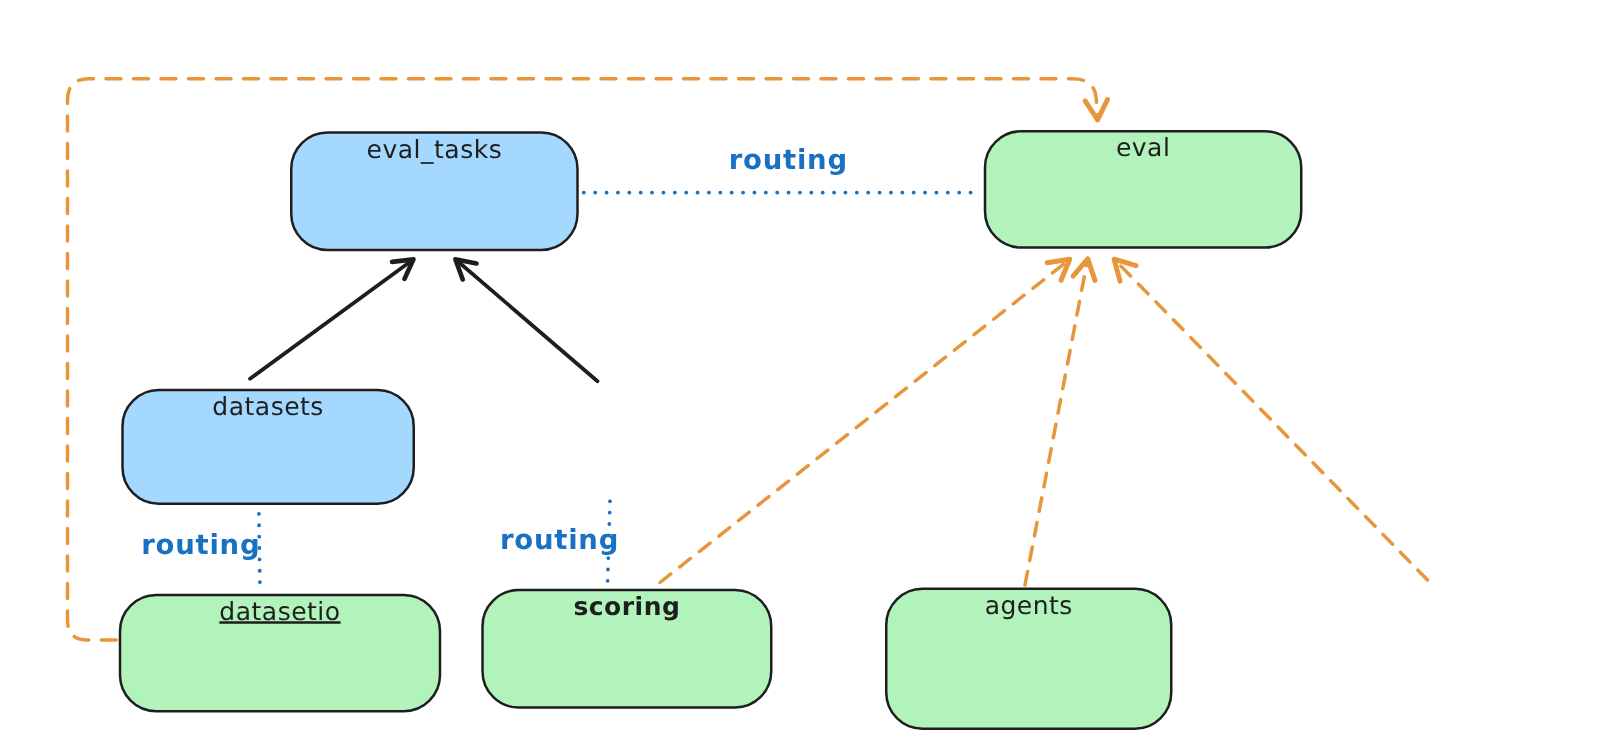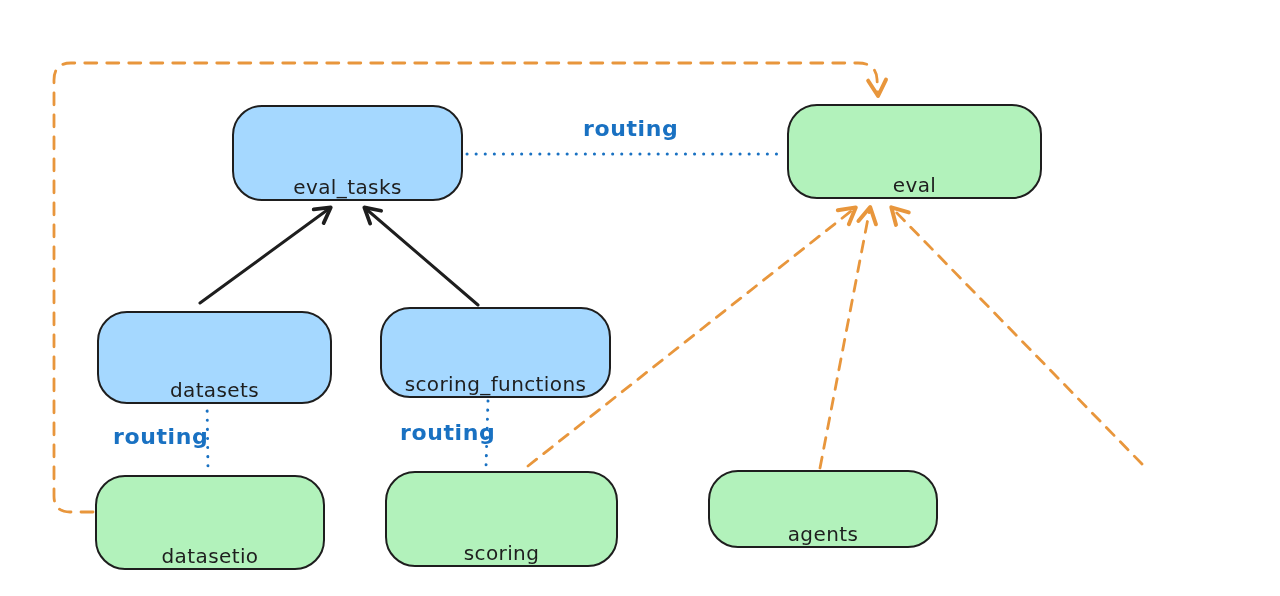--- a/index.html
+++ b/index.html
@@ -2,21 +2,21 @@
 <html><head>
 <meta charset="utf-8">
 <style>
   html,body{margin:0;padding:0;background:#ffffff;}
   .canvas{
     position:relative;width:1280px;height:596px;background:#ffffff;
     font-family:"DejaVu Sans",sans-serif;overflow:hidden;
   }
   .edges{position:absolute;left:0;top:0;}
   .node{
-    position:absolute;display:flex;align-items:flex-end;justify-content:center;
+    position:absolute;display:flex;align-items:flex-start;justify-content:center;
     border:2.5px solid #1e1e1e;border-radius:30px;
     font-size:20px;color:#1e1e1e;letter-spacing:.4px;
     box-sizing:border-box;
   }
   .node-blue{background:#a5d8ff;}
   .node-green{background:#b2f2bb;}
   .edge-label{
     position:absolute;color:#1971c2;font-size:22px;font-weight:700;
     letter-spacing:.6px;white-space:nowrap;
   }
@@ -51,30 +51,27 @@
 
   <div class="node node-blue" style="left:232px;top:105px;width:231px;height:96px;">
     <span>eval_tasks</span>
   </div>
   <div class="node node-green" style="left:787px;top:104px;width:255px;height:95px;">
     <span>eval</span>
   </div>
   <div class="node node-blue" style="left:97px;top:311px;width:235px;height:93px;">
     <span>datasets</span>
   </div>
-  <div class="node node-blue" style="left:380px;top:307px;width:231px;height:91px;">
-    <span>scoring_functions</span>
-  </div>
-  <div class="node node-green" style="left:95px;top:475px;width:230px;height:95px;">
+  <div class="node node-green" style="left:95px;top:475px;width:258px;height:95px;text-decoration:underline;">
     <span>datasetio</span>
   </div>
-  <div class="node node-green" style="left:385px;top:471px;width:233px;height:96px;">
+  <div class="node node-green" style="left:385px;top:471px;width:233px;height:96px;font-weight:bold;">
     <span>scoring</span>
   </div>
-  <div class="node node-green" style="left:708px;top:470px;width:230px;height:78px;">
+  <div class="node node-green" style="left:708px;top:470px;width:230px;height:114px;">
     <span>agents</span>
   </div>
 
   <div class="edge-label" style="left:583px;top:116px;">routing</div>
   <div class="edge-label" style="left:113px;top:424px;">routing</div>
   <div class="edge-label" style="left:400px;top:420px;">routing</div>
 
 </div>
 
 </body></html>

